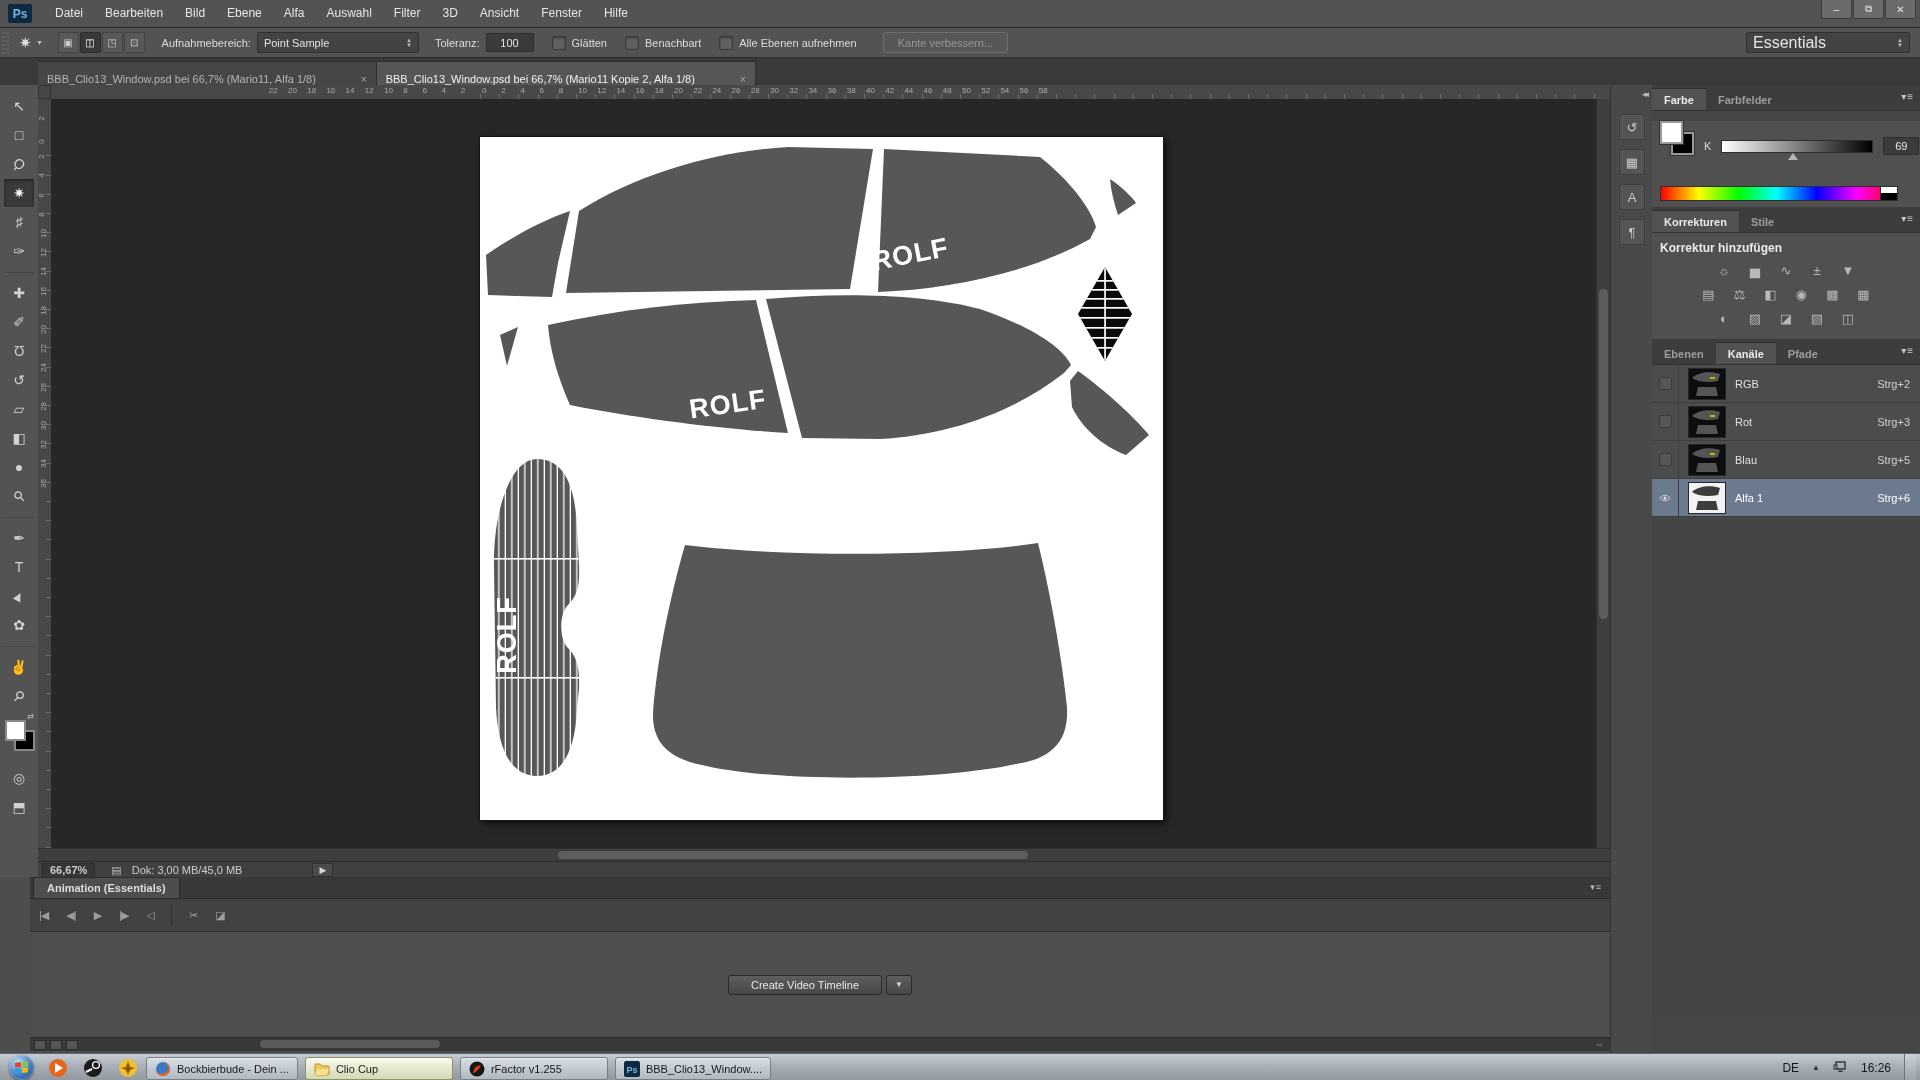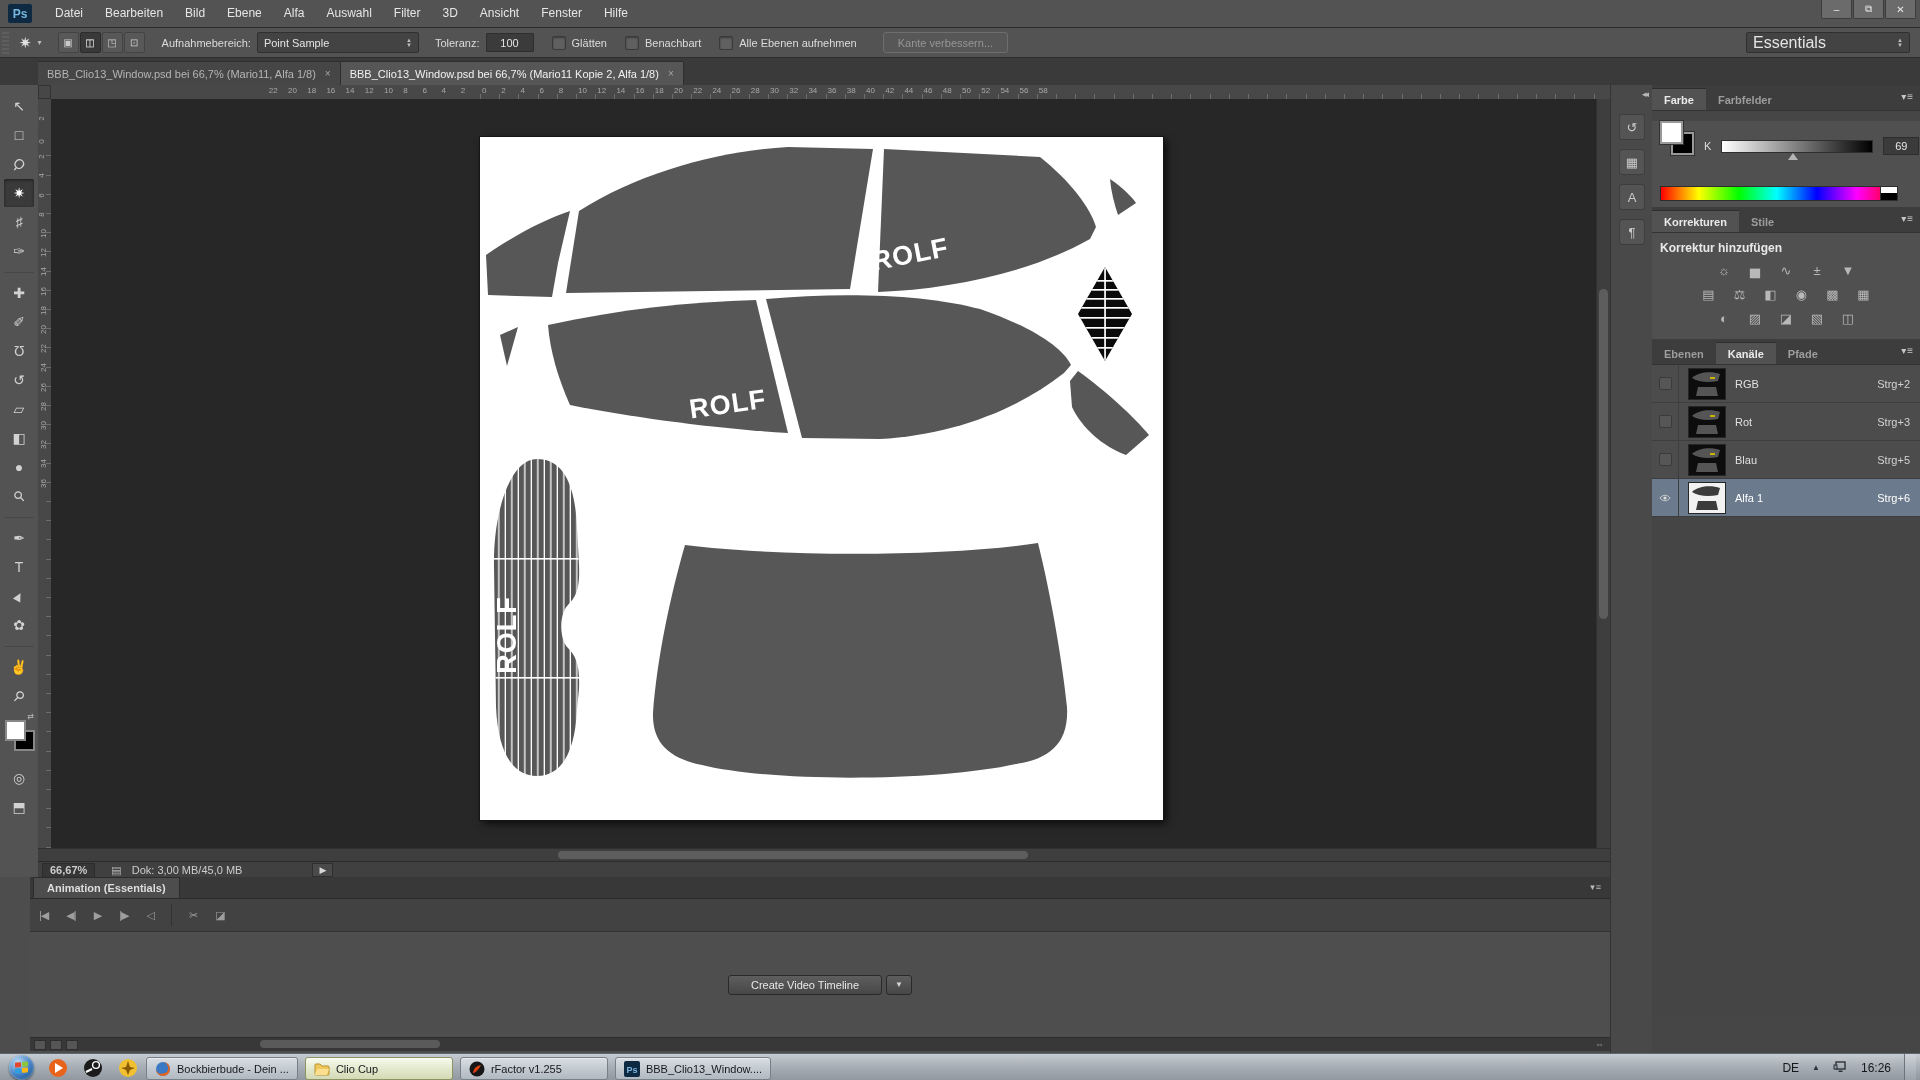--- a/index.html
+++ b/index.html
@@ -30,22 +30,22 @@
   .ob-input{width:46px;height:17px;background:#3b3b3b;border:1px solid #2e2e2e;color:#e4e4e4;
             display:flex;align-items:center;justify-content:center;border-radius:1px;}
   .cb-group{display:flex;align-items:center;margin-left:18px;}
   .checkbox{width:12px;height:12px;background:#606060;border:1px solid #3a3a3a;border-radius:2px;margin-right:6px;box-shadow:inset 0 1px 2px #0006;}
   .ob-btn-disabled{margin-left:26px;height:19px;padding:0 14px;border:1px solid #6e6e6e;border-radius:3px;
                    color:#969696;display:flex;align-items:center;background:#575757;}
   #ws-select{position:absolute;right:10px;top:32px;width:150px;}
   
   #tabrow{position:absolute;left:0;top:58px;width:1920px;height:27px;background:#3a3a3a;display:flex;align-items:flex-end;}
   #tabs{display:flex;margin-left:38px;}
-  .doc-tab{height:23px;display:flex;align-items:center;padding:0 9px;font-size:11px;background:#464646;
-           color:#b5b5b5;border-right:1px solid #2e2e2e;border-top:1px solid #2e2e2e;white-space:nowrap;}
+  .doc-tab{height:23px;display:flex;align-items:flex-end;padding:0 9px;font-size:11px;background:#464646;
+           color:#b5b5b5;border-right:1px solid #2e2e2e;border-top:1px solid #2e2e2e;white-space:nowrap;gap:36px;}
   .doc-tab.active{background:#565656;color:#f1f1f1;}
   .tab-close{margin-left:9px;color:#a5a5a5;font-size:10px;}
   
   #toolbar{position:absolute;left:0;top:85px;width:38px;height:792px;background:#535353;border-right:1px solid #2d2d2d;}
   .tool{width:30px;height:28px;margin:1px auto 0;display:flex;align-items:center;justify-content:center;
         color:#d2d2d2;font-size:14px;border-radius:2px;position:relative;}
   .tool.selected{background:#3a3a3a;box-shadow:inset 0 1px 3px #0008;color:#fff;}
   .tool .g{display:block;}
   .tool-gap{height:7px;border-bottom:1px solid #474747;margin-bottom:6px;width:30px;margin-left:4px;}
   #swatches{position:relative;width:30px;height:32px;margin:10px auto 0;}

